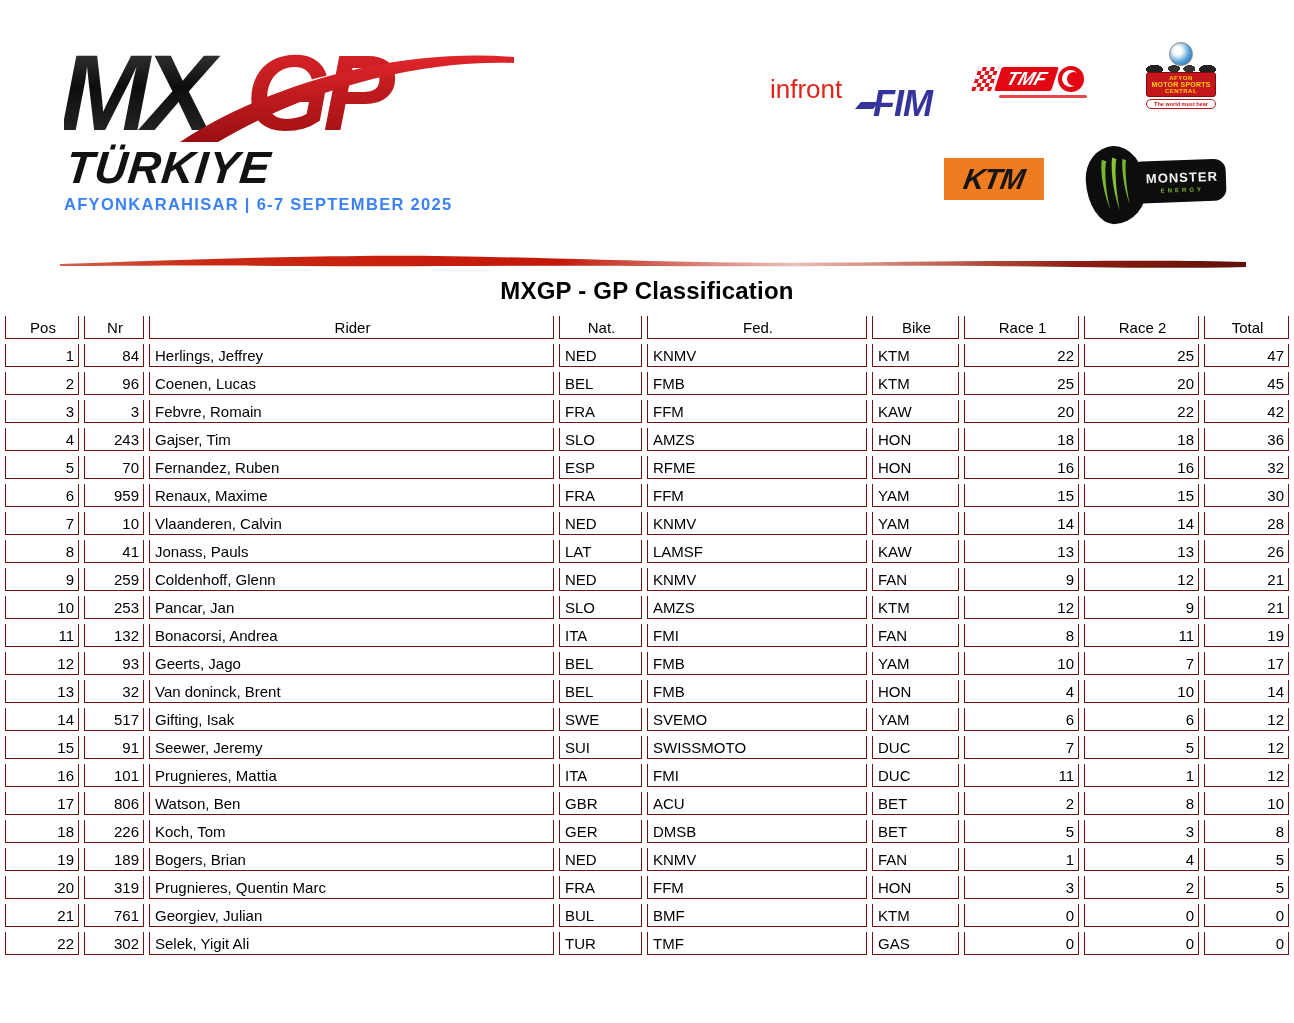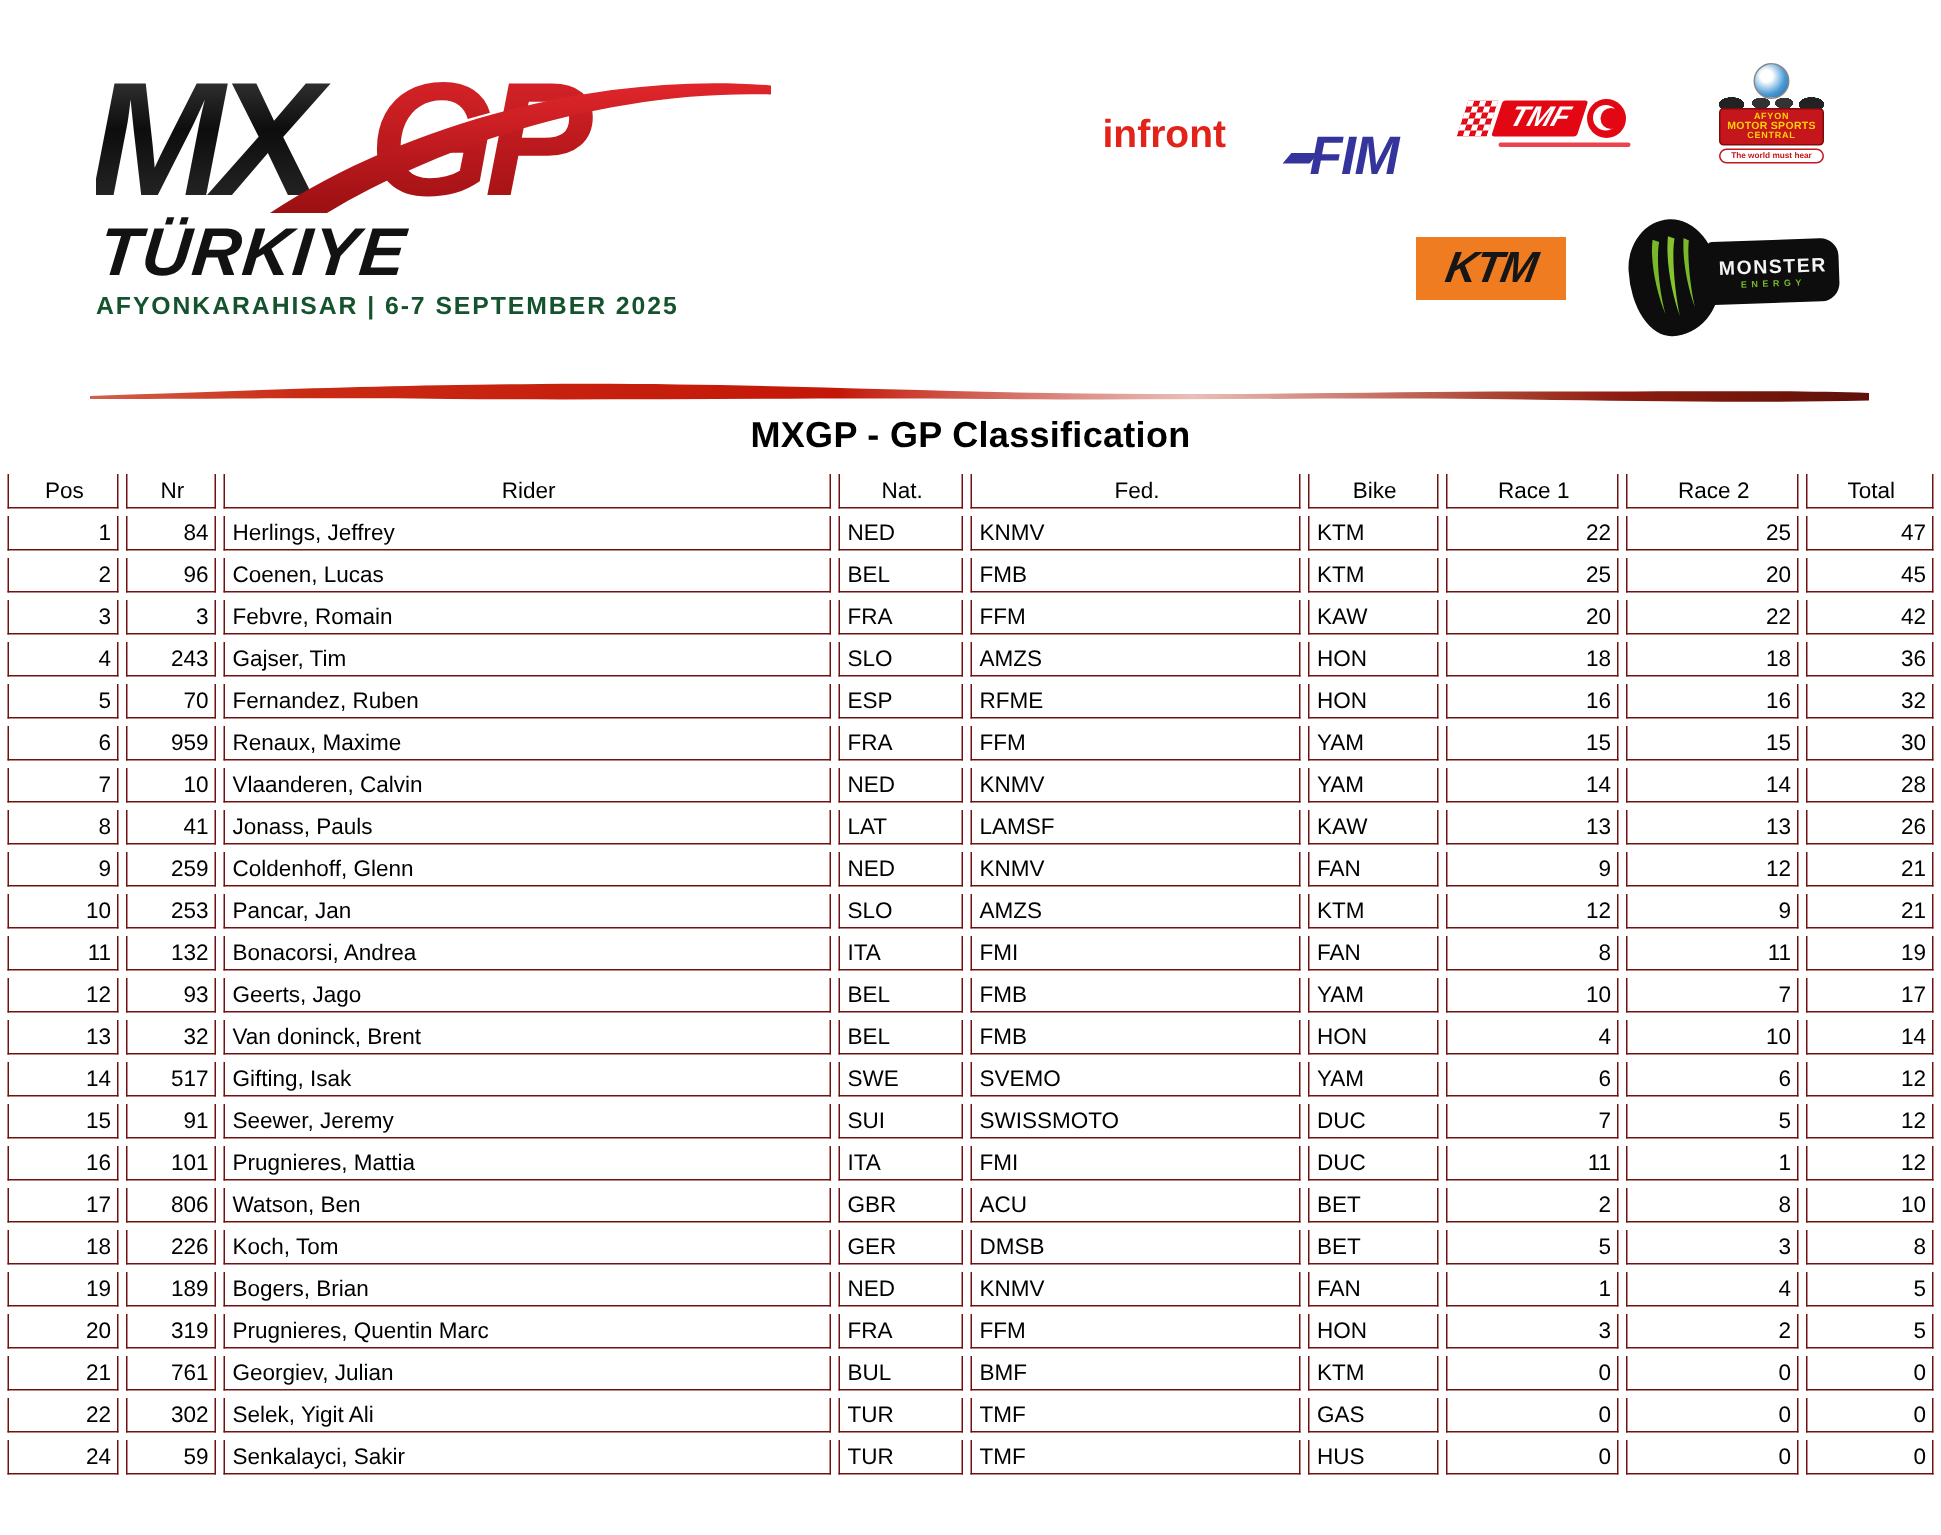--- a/index.html
+++ b/index.html
@@ -12,27 +12,27 @@
   
   .header { position:relative; height:240px; }
   .mxgp-logo { position:absolute; left:64px; top:42px; }
   .wordmark { display:block; }
   .turkiye {
     font-size:45px; font-weight:bold; font-style:italic;
     letter-spacing:1px; color:#121212; transform:skewX(-6deg);
     transform-origin:left bottom; margin-top:0px; line-height:1.05;
   }
   .event-details {
-    font-size:16.5px; font-weight:bold; color:#14532d;
+    font-size:16.5px; font-weight:bold; color:#3b82f6;
     letter-spacing:1.3px; margin-top:4px; white-space:nowrap;
   }
   
   .sp-infront {
-    position:absolute; left:735px; top:74px;
-    color:#e2231a; font-size:26px; font-weight:bold; letter-spacing:0px;
+    position:absolute; left:770px; top:74px;
+    color:#e2231a; font-size:26px; font-weight:normal; letter-spacing:0px;
   }
   .sp-fim {
     position:absolute; left:858px; top:64px; display:flex; align-items:center;margin-top:19px;
   }
   .fim-wing { width:18px; height:7px; background:#34349c; transform:skewX(-40deg); margin-right:-3px; margin-top:2px; }
   .fim-text { color:#34349c; font-size:36px; font-weight:bold; font-style:italic; letter-spacing:-1px; }
   .sp-tmf { position:absolute; left:975px; top:66px; width:110px; }
   .tmf-row { display:flex; align-items:center; }
   .tmf-checker {
     width:20px; height:24px; margin-right:3px; transform:skewX(-18deg);
@@ -473,25 +473,14 @@
         <td class="num">22</td>
         <td class="num">302</td>
         <td class="txt">Selek, Yigit Ali</td>
         <td class="txt">TUR</td>
         <td class="txt">TMF</td>
         <td class="txt">GAS</td>
         <td class="num">0</td>
         <td class="num">0</td>
         <td class="num">0</td>
       </tr>
-      <tr>
-        <td class="num">24</td>
-        <td class="num">59</td>
-        <td class="txt">Senkalayci, Sakir</td>
-        <td class="txt">TUR</td>
-        <td class="txt">TMF</td>
-        <td class="txt">HUS</td>
-        <td class="num">0</td>
-        <td class="num">0</td>
-        <td class="num">0</td>
-      </tr>
     </tbody>
 </table>
 
 </body></html>

